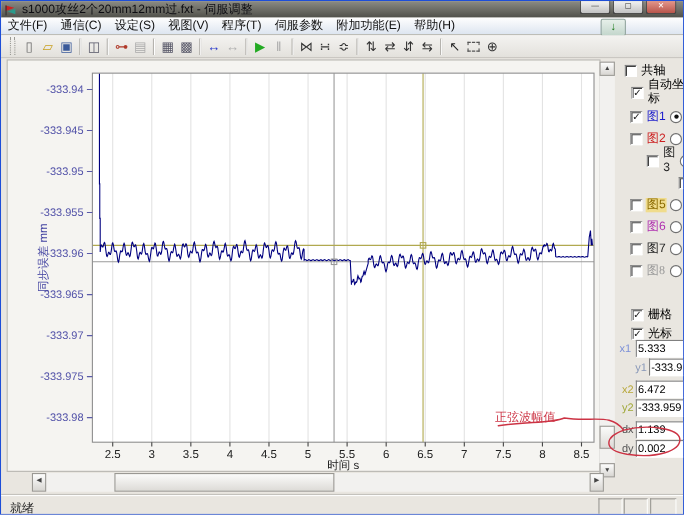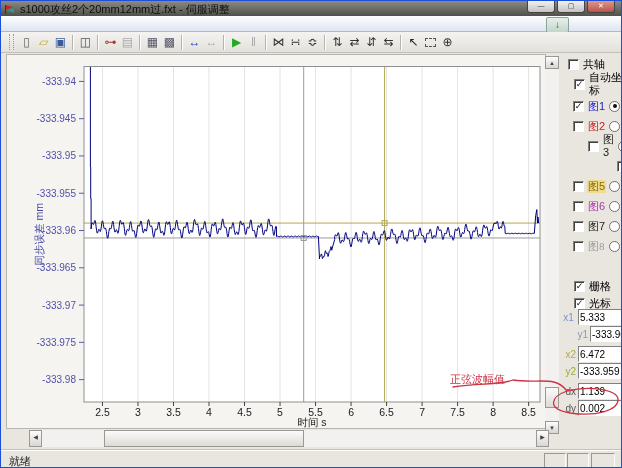--- a/index.html
+++ b/index.html
@@ -75,20 +75,30 @@
     </svg>
     <span class="title-text">s1000攻丝2个20mm12mm过.fxt - 伺服调整</span>
     <div class="win-controls" id="win-controls">
         <span class="win-btn">—</span>
         <span class="win-btn">▢</span>
         <span class="win-btn close">✕</span>
       </div>
   </div>
 
   <div class="menubar">
+    <span id="menu-items" style="display:flex;">
+        <span class="menu-item">文件(F)</span>
+        <span class="menu-item">通信(C)</span>
+        <span class="menu-item">设定(S)</span>
+        <span class="menu-item">视图(V)</span>
+        <span class="menu-item">程序(T)</span>
+        <span class="menu-item">伺服参数</span>
+        <span class="menu-item">附加功能(E)</span>
+        <span class="menu-item">帮助(H)</span>
+      </span>
     <span class="menu-overflow">↓</span>
   </div>
 
   <div class="toolbar">
     <span class="tb-grip"></span>
     <span id="toolbar-buttons" style="display:flex;align-items:center;">
         <span class="tb-btn" style="color: rgb(102, 102, 102);">▯</span>
         <span class="tb-btn" style="color: rgb(200, 160, 32);">▱</span>
         <span class="tb-btn" style="color: rgb(58, 90, 154);">▣</span>
         <span class="tb-sep"></span>

